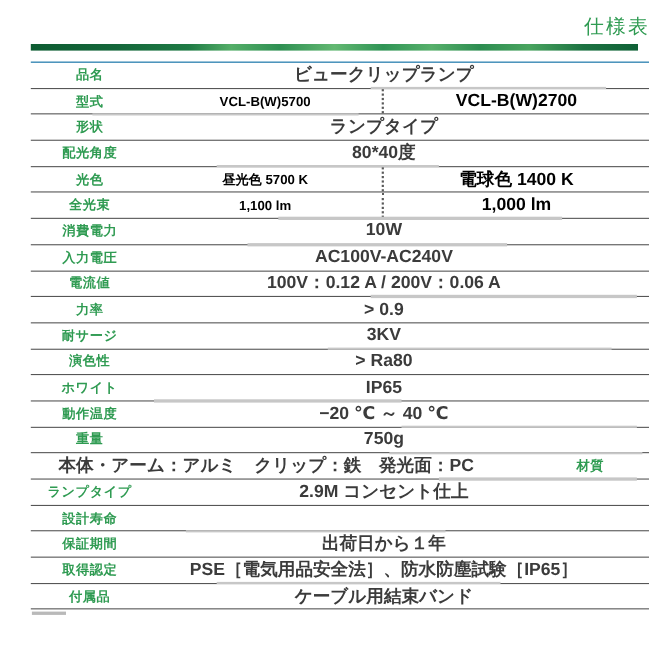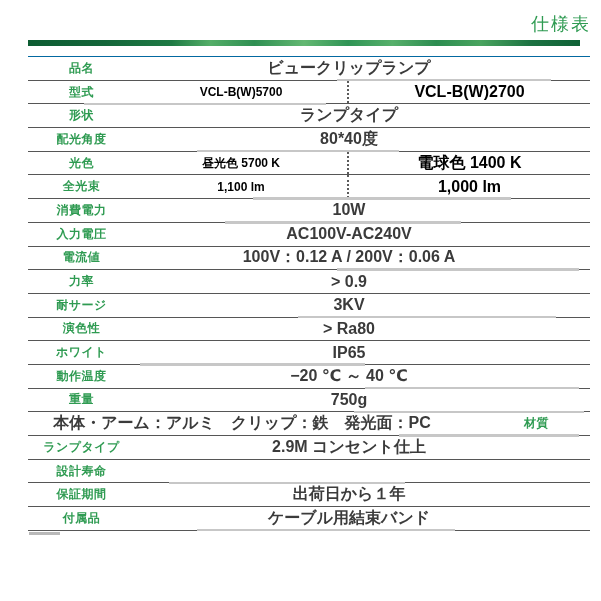--- a/index.html
+++ b/index.html
@@ -142,17 +142,21 @@
         <div class="cell vfull">2.9M コンセント仕上</div>
       </div>
       <div class="row">
         <div class="cell label">設計寿命</div>
       </div>
       <div class="row">
         <div class="cell label">保証期間</div>
         <div class="cell vfull">出荷日から１年</div>
       </div>
       <div class="row">
+        <div class="cell label">取得認定</div>
+        <div class="cell vfull">PSE［電気用品安全法］、防水防塵試験［IP65］</div>
+      </div>
+      <div class="row">
         <div class="cell label">付属品</div>
         <div class="cell vfull">ケーブル用結束バンド</div>
       </div>
     </div>
 </div>
 
 </body></html>

